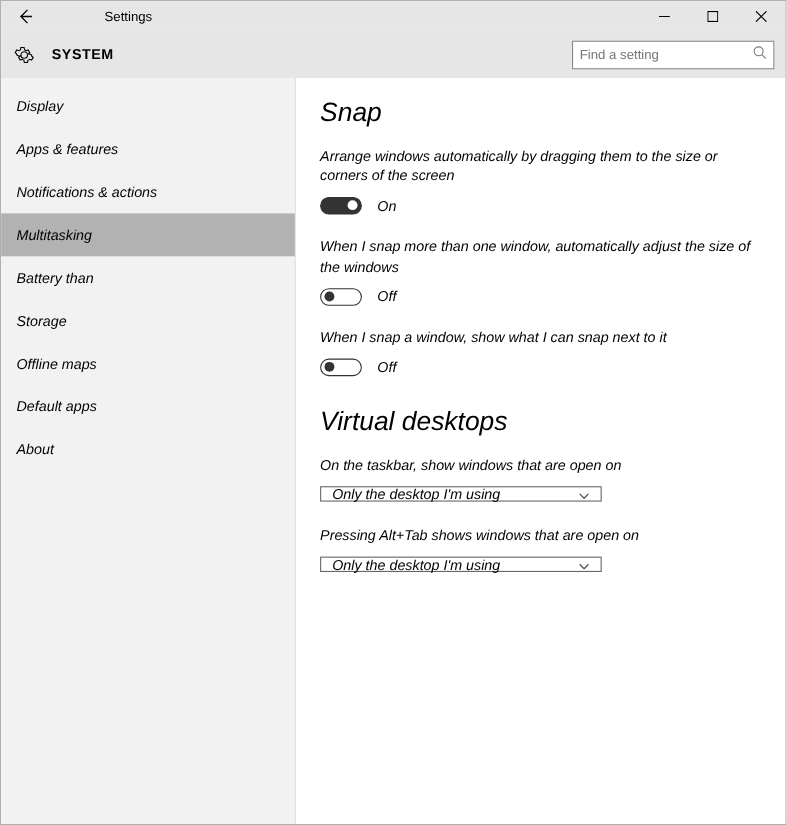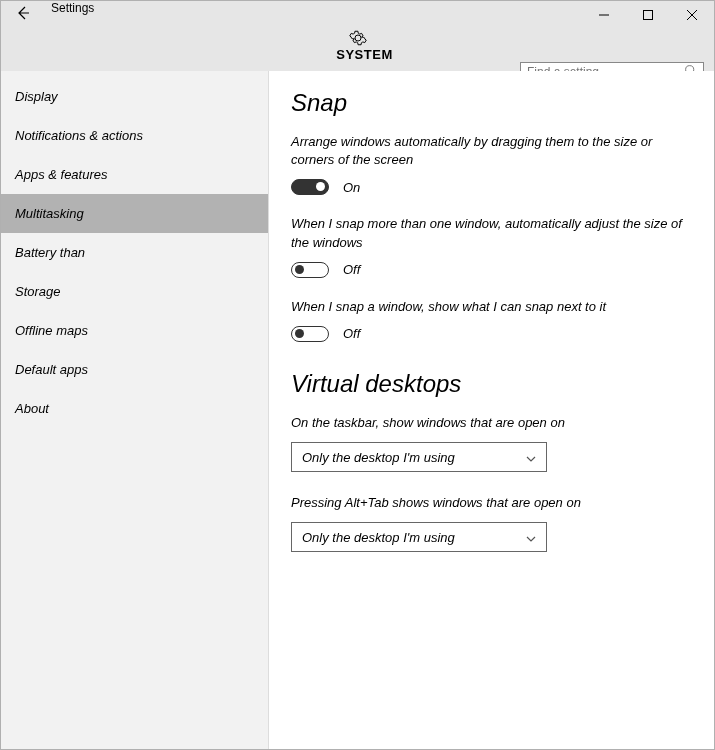--- a/index.html
+++ b/index.html
@@ -12,21 +12,23 @@
       width: 715px;
       height: 750px;
       background: #ffffff;
       border: 1px solid #b0b0b0;
       overflow: hidden;
     }
     .titlebar {
       height: 28px;
       background: #e6e6e6;
       display: flex;
+      align-items: center;
       padding-left: 10px;
+      gap: 44px;
     }
     .titlebar .back-btn {
       width: 24px;
       height: 24px;
       display: flex;
       align-items: center;
       justify-content: center;
       cursor: pointer;
     }
     .titlebar .title {
@@ -46,21 +48,20 @@
       justify-content: center;
       cursor: pointer;
     }
     .header {
       background: #e6e6e6;
       height: 42px;
       display: flex;
       align-items: center;
       padding: 0 10px;
       border-bottom: 1px solid #e6e6e6;
-      flex-direction: column;
     }
     .header .gear-icon {
       width: 22px;
       height: 22px;
       display: flex;
       align-items: center;
       justify-content: center;
     }
     .header .section-title {
       font-size: 13px;
@@ -156,21 +157,21 @@
     .toggle.off .knob {
       left: 3px;
       background: #333;
     }
     .toggle-label {
       font-size: 13px;
       margin-left: 14px;
     }
     .dropdown {
       width: 256px;
-      height: 30px;
+      height: 14px;
       border: 1px solid #666;
       display: flex;
       align-items: center;
       padding: 0 10px;
       font-size: 13px;
       cursor: pointer;
       margin-bottom: 22px;
       justify-content: space-between;
     }
     .dropdown .chevron {
@@ -224,22 +225,22 @@
           <circle cx="7" cy="7" r="5" stroke="#777" stroke-width="1.2" fill="none"></circle>
           <line x1="11" y1="11" x2="15" y2="15" stroke="#777" stroke-width="1.2"></line>
         </svg>
     </span>
   </div>
 </div>
 
 <div class="body">
   <div class="sidebar">
     <div class="item">Display</div>
+    <div class="item">Apps &amp; features</div>
     <div class="item">Notifications &amp; actions</div>
-    <div class="item">Apps &amp; features</div>
     <div class="item selected">Multitasking</div>
     <div class="item">Battery than</div>
     <div class="item">Storage</div>
     <div class="item">Offline maps</div>
     <div class="item">Default apps</div>
     <div class="item">About</div>
   </div>
 
   <div class="content">
     <h1>Snap</h1>

